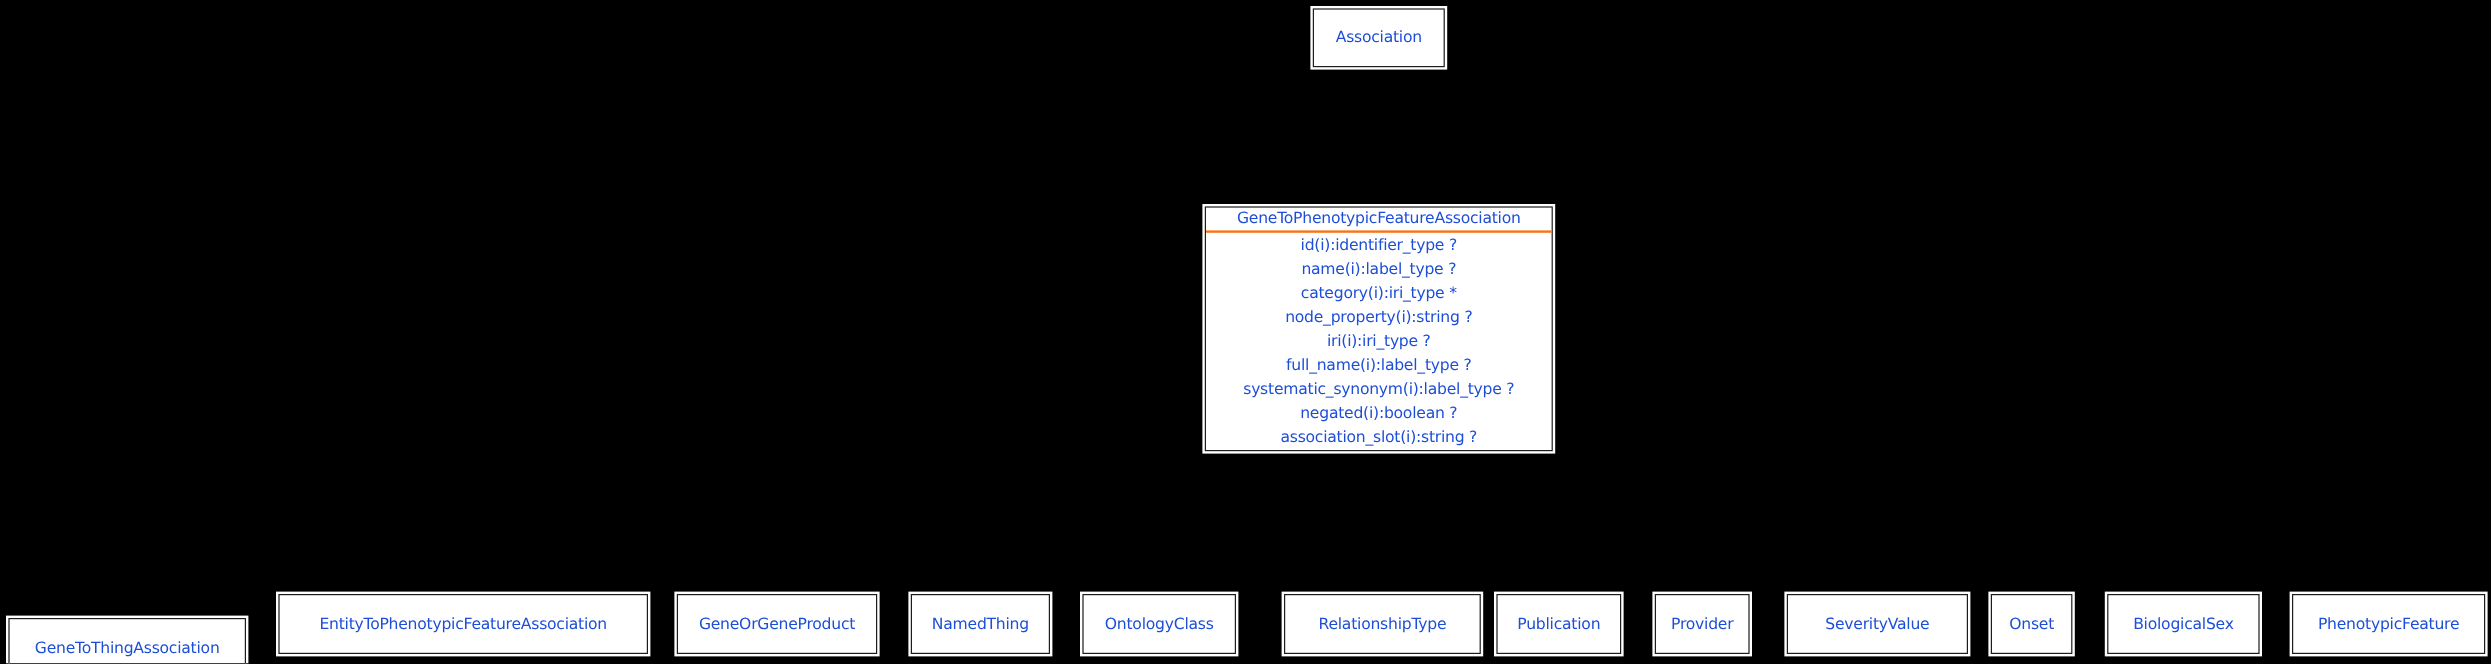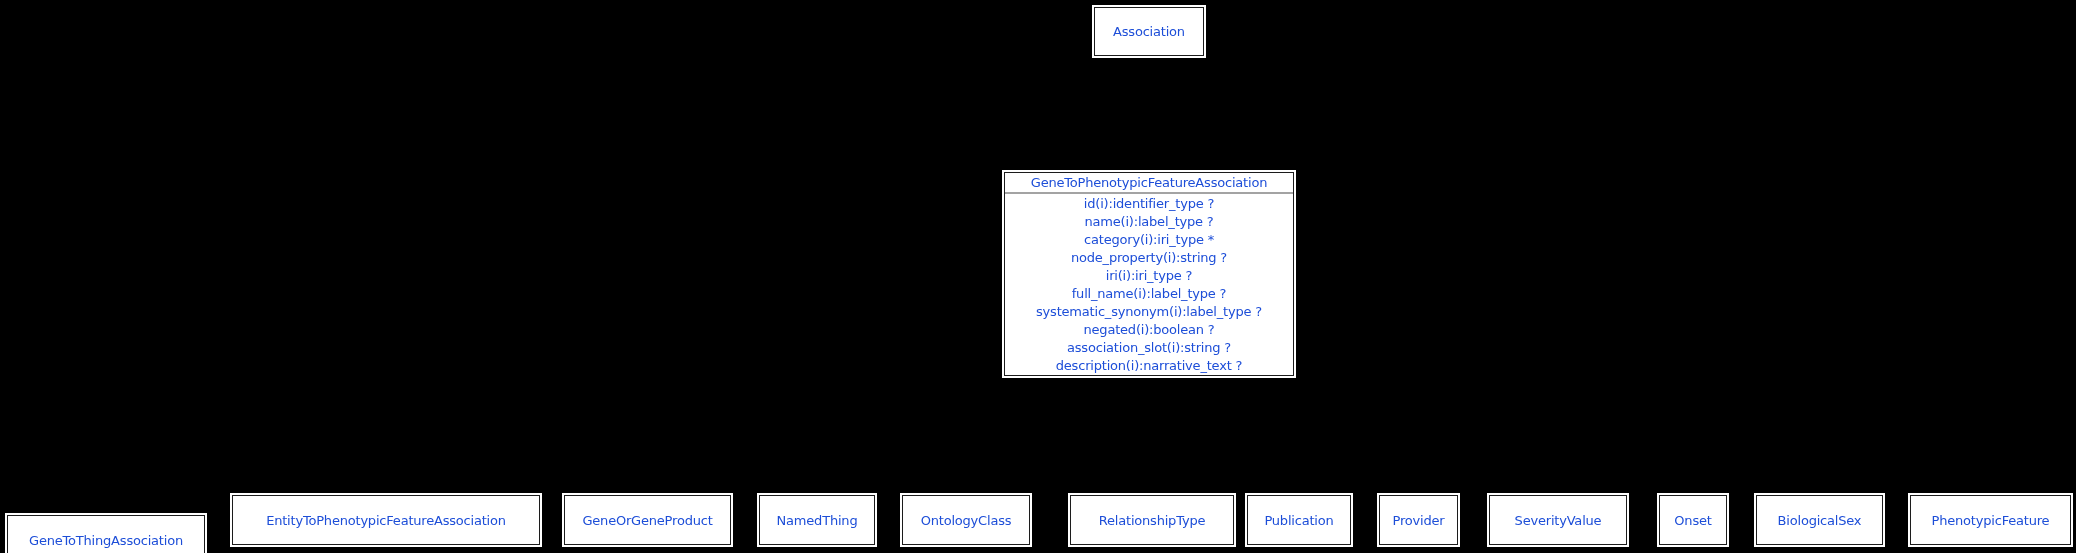--- a/index.html
+++ b/index.html
@@ -47,21 +47,21 @@
     font-size: 13px;
     letter-spacing: -0.2px;
     white-space: nowrap;
     display: flex;
     flex-direction: column;
   }
   .class-title {
     height: 19px;
     line-height: 19px;
     text-align: center;
-    border-bottom: 2px solid #a3a3a3;
+    border-bottom: 2px solid #f97316;
     flex: 0 0 auto;
   }
   .class-attrs {
     flex: 1 1 auto;
     display: flex;
     flex-direction: column;
   }
   .attr {
     flex: 1;
     display: flex;
@@ -83,21 +83,20 @@
     <div class="class-attrs">
       <div class="attr">id(i):identifier_type ?</div>
       <div class="attr">name(i):label_type ?</div>
       <div class="attr">category(i):iri_type *</div>
       <div class="attr">node_property(i):string ?</div>
       <div class="attr">iri(i):iri_type ?</div>
       <div class="attr">full_name(i):label_type ?</div>
       <div class="attr">systematic_synonym(i):label_type ?</div>
       <div class="attr">negated(i):boolean ?</div>
       <div class="attr">association_slot(i):string ?</div>
-      <div class="attr">description(i):narrative_text ?</div>
     </div>
   </div>
 
   <div class="node bottom-node" style="left:7px; width:198px;margin-top:20px;">
     <span>GeneToThingAssociation</span>
   </div>
   <div class="node bottom-node" style="left:232px; width:308px;">
     <span>EntityToPhenotypicFeatureAssociation</span>
   </div>
   <div class="node bottom-node" style="left:564px; width:167px;">
@@ -111,21 +110,21 @@
   </div>
   <div class="node bottom-node" style="left:1057px; width:164px;margin-left:13px;">
     <span>RelationshipType</span>
   </div>
   <div class="node bottom-node" style="left:1247px; width:104px;">
     <span>Publication</span>
   </div>
   <div class="node bottom-node" style="left:1379px; width:79px;">
     <span>Provider</span>
   </div>
-  <div class="node bottom-node" style="left:1489px; width:138px;">
+  <div class="node bottom-node" style="left:1489px; width:151px;">
     <span>SeverityValue</span>
   </div>
   <div class="node bottom-node" style="left:1659px; width:68px;">
     <span>Onset</span>
   </div>
   <div class="node bottom-node" style="left:1756px; width:127px;">
     <span>BiologicalSex</span>
   </div>
   <div class="node bottom-node" style="left:1910px; width:161px;">
     <span>PhenotypicFeature</span>

